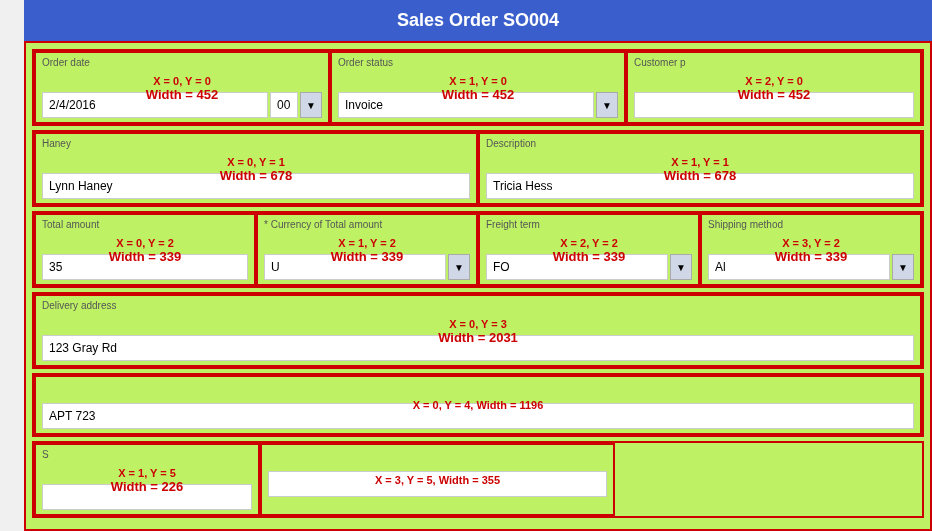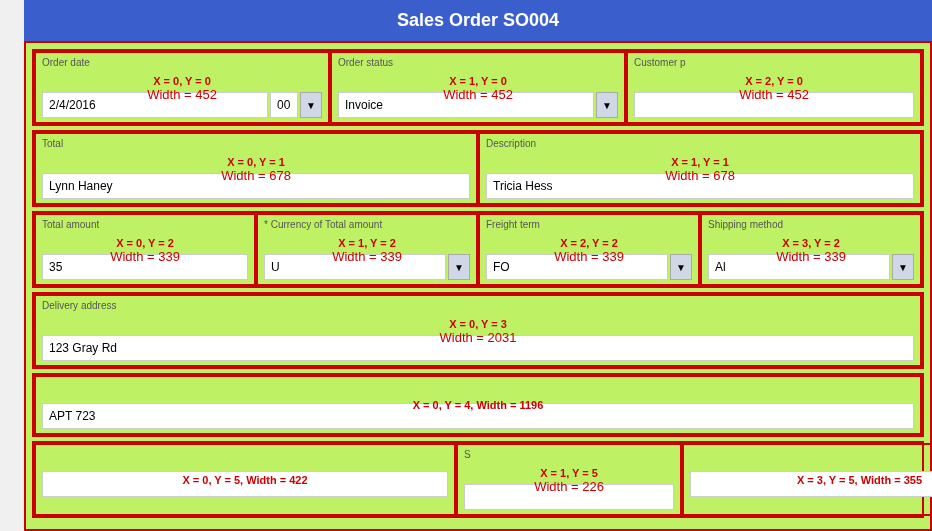--- a/index.html
+++ b/index.html
@@ -123,21 +123,21 @@
     .row-5 .cell-w226 { flex: 0 0 226px; }
     .row-5 .cell-w355 { flex: 0 0 355px; }
 
     .overlay-line1 {
       font-size: 11px;
       font-weight: bold;
       color: #cc0000;
     }
     .overlay-line2 {
       font-size: 13px;
-      font-weight: normal;
+      font-weight: bold;
       color: #cc0000;
     }
   </style>
 </head>
 <body>
 
 <div class="app-container">
   <div class="title-bar">Sales Order SO004</div>
   <div class="form-container">
 
@@ -172,21 +172,21 @@
         </div>
         <div class="cell-overlay">
           <div class="overlay-line1">X = 2, Y = 0</div>
           <div class="overlay-line2">Width = 452</div>
         </div>
       </div>
     </div>
 
     <div class="form-row row-1">
       <div class="form-cell">
-        <span class="cell-label">Total</span>
+        <span class="cell-label">Haney</span>
         <div class="input-row">
           <input class="form-input" type="text" value="Lynn Haney" style="">
         </div>
         <div class="cell-overlay">
           <div class="overlay-line1">X = 0, Y = 1</div>
           <div class="overlay-line2">Width = 678</div>
         </div>
       </div>
       <div class="form-cell">
         <span class="cell-label">Description</span>
@@ -264,28 +264,20 @@
         <div class="input-row">
           <input class="form-input" type="text" value="APT 723" style="">
         </div>
         <div class="cell-overlay">
           <div class="overlay-line1">X = 0, Y = 4, Width = 1196</div>
         </div>
       </div>
     </div>
 
     <div class="form-row row-5">
-      <div class="form-cell cell-w422">
-        <div class="input-row">
-          <input class="form-input" type="text" style="">
-        </div>
-        <div class="cell-overlay">
-          <div class="overlay-line1">X = 0, Y = 5, Width = 422</div>
-        </div>
-      </div>
       <div class="form-cell cell-w226">
         <span class="cell-label">S</span>
         <div class="input-row">
           <input class="form-input" type="text" style="">
         </div>
         <div class="cell-overlay">
           <div class="overlay-line1">X = 1, Y = 5</div>
           <div class="overlay-line2">Width = 226</div>
         </div>
       </div>

